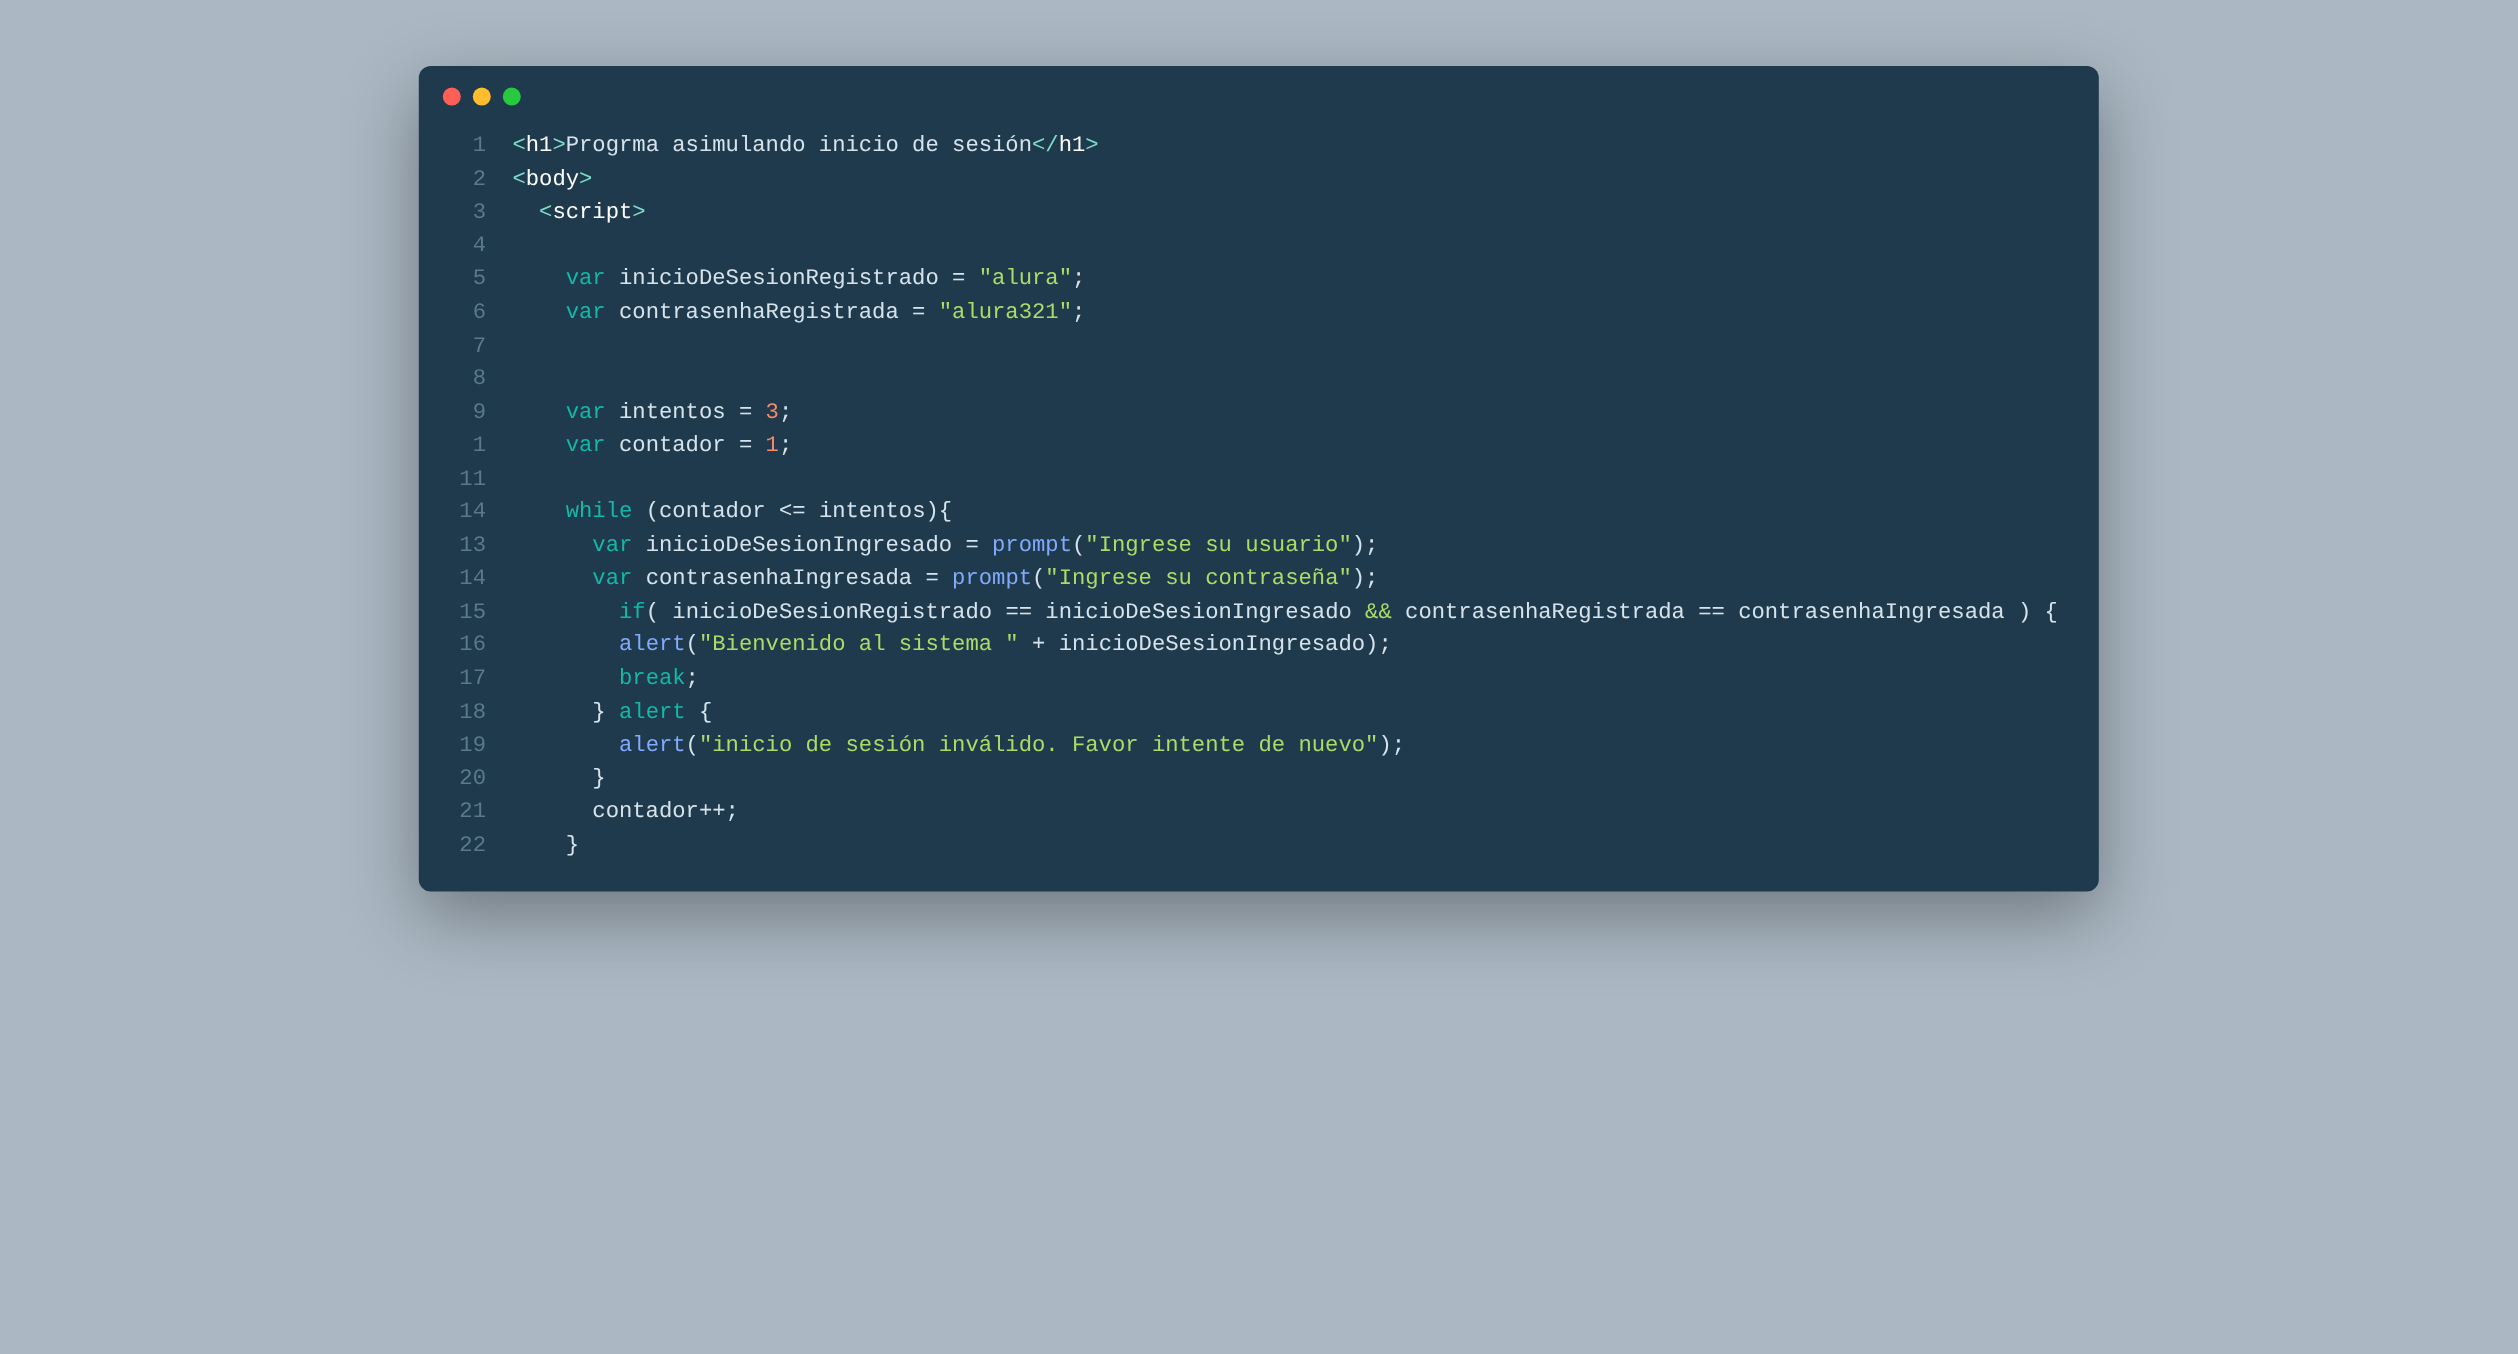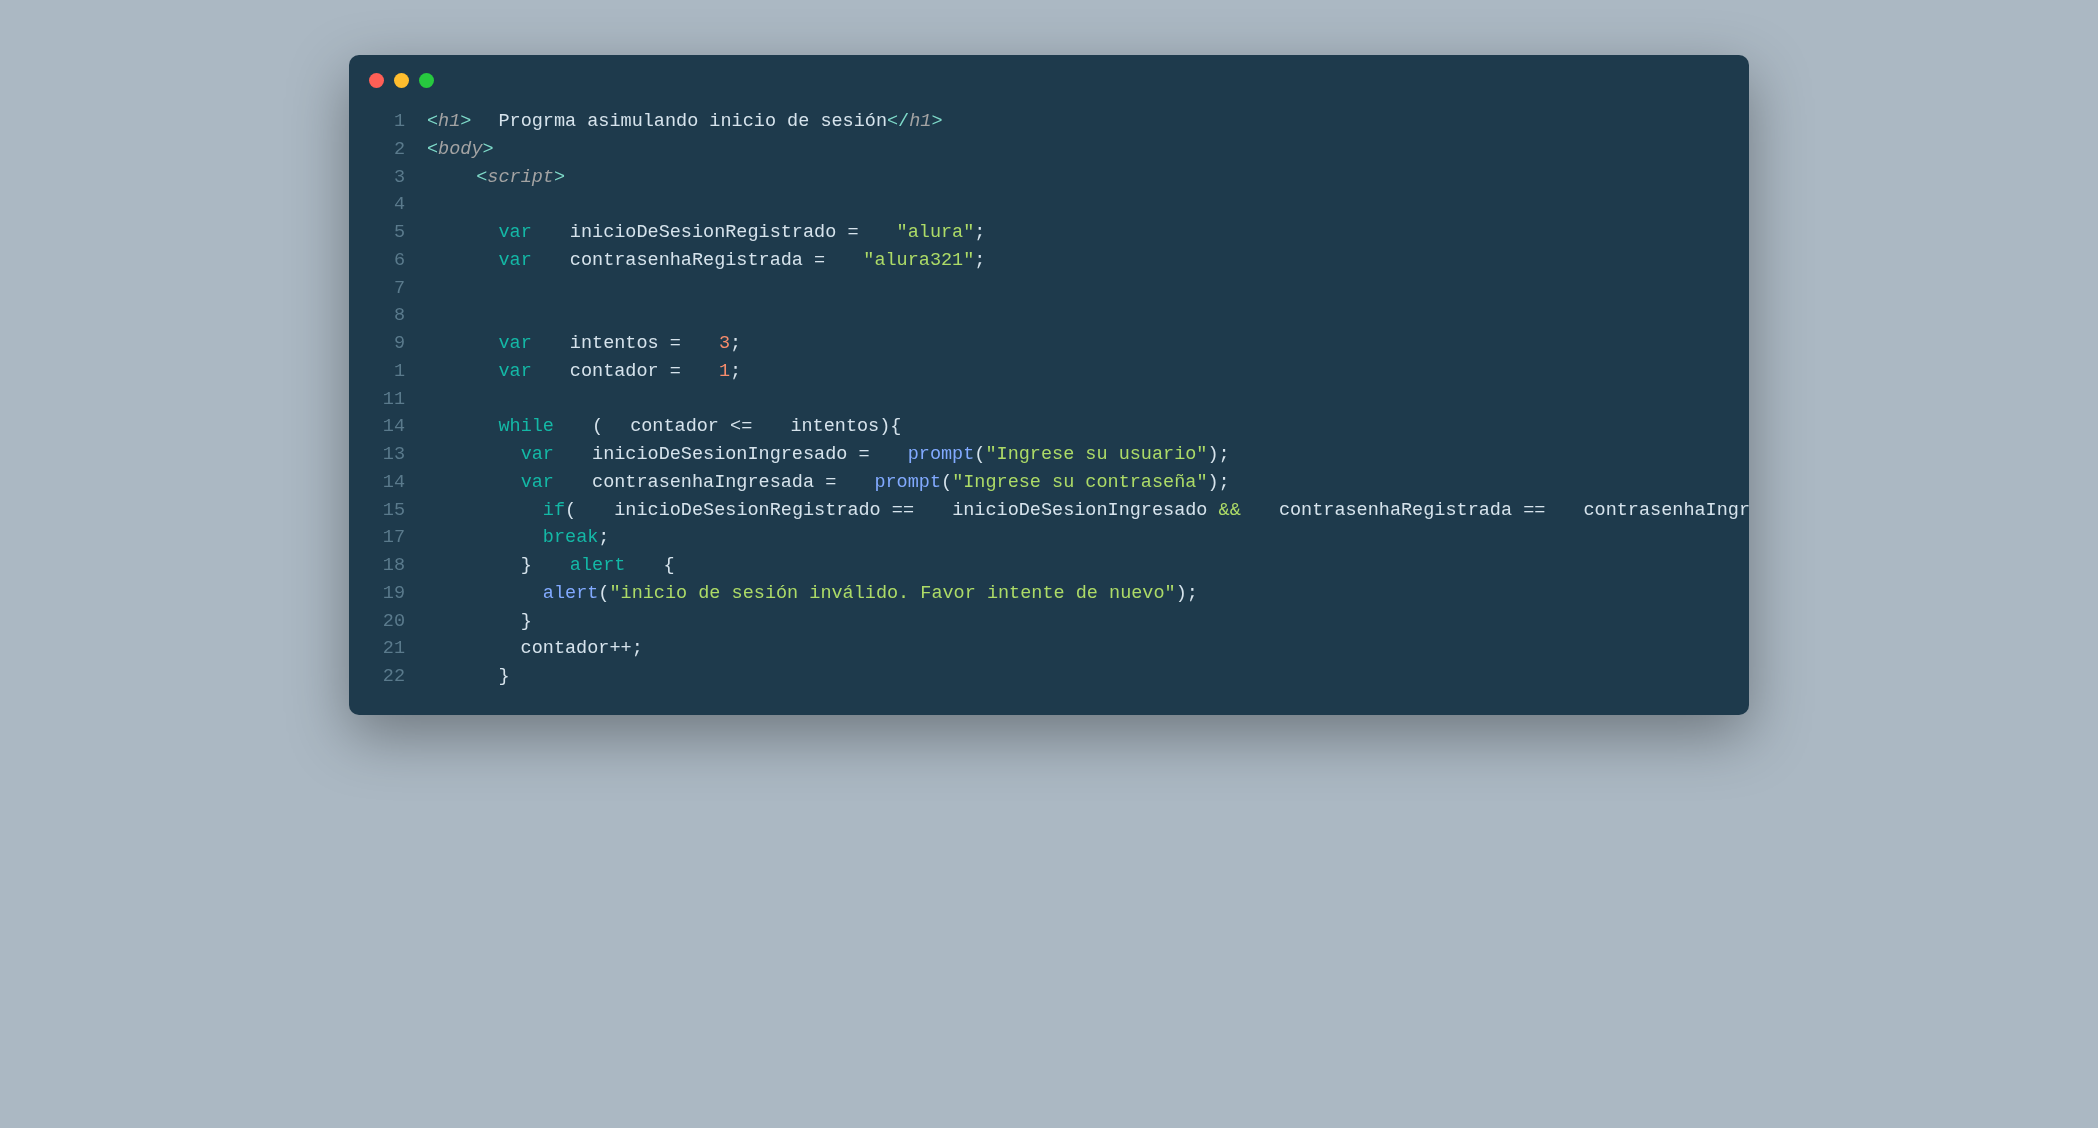--- a/index.html
+++ b/index.html
@@ -50,23 +50,23 @@
       color: #5a7a8c;
       width: 36px;
       text-align: right;
       margin-right: 22px;
       user-select: none;
       flex-shrink: 0;
     }
     .code-content {
       color: #d6e3ec;
     }
-    .tag { color: #a3a3a3; font-style: italic; }
+    .tag { color: #ffffff; }
     .punct { color: #7fdbca; }
-    .text { color: #d6e3ec; margin-left: 27px; }
+    .text { color: #d6e3ec; }
     .keyword { color: #14b8a6; }
     .op { color: #d6e3ec; }
     .number { color: #f78c6c; }
     .string { color: #addb67; }
     .func { color: #82aaff; }
     .amp { color: #addb67; }
   </style>
 </head>
 <body>
 
@@ -85,20 +85,21 @@
       <div class="code-line"><span class="line-number">6</span><span class="code-content"><span class="text">    </span><span class="keyword">var</span><span class="text"> contrasenhaRegistrada </span><span class="op">=</span><span class="text"> </span><span class="string">"alura321"</span><span class="op">;</span></span></div>
       <div class="code-line"><span class="line-number">7</span><span class="code-content"></span></div>
       <div class="code-line"><span class="line-number">8</span><span class="code-content"></span></div>
       <div class="code-line"><span class="line-number">9</span><span class="code-content"><span class="text">    </span><span class="keyword">var</span><span class="text"> intentos </span><span class="op">=</span><span class="text"> </span><span class="number">3</span><span class="op">;</span></span></div>
       <div class="code-line"><span class="line-number">1</span><span class="code-content"><span class="text">    </span><span class="keyword">var</span><span class="text"> contador </span><span class="op">=</span><span class="text"> </span><span class="number">1</span><span class="op">;</span></span></div>
       <div class="code-line"><span class="line-number">11</span><span class="code-content"></span></div>
       <div class="code-line"><span class="line-number">14</span><span class="code-content"><span class="text">    </span><span class="keyword">while</span><span class="text"> </span><span class="op">(</span><span class="text">contador </span><span class="op">&lt;=</span><span class="text"> intentos</span><span class="op">)</span><span class="op">{</span></span></div>
       <div class="code-line"><span class="line-number">13</span><span class="code-content"><span class="text">      </span><span class="keyword">var</span><span class="text"> inicioDeSesionIngresado </span><span class="op">=</span><span class="text"> </span><span class="func">prompt</span><span class="op">(</span><span class="string">"Ingrese su usuario"</span><span class="op">)</span><span class="op">;</span></span></div>
       <div class="code-line"><span class="line-number">14</span><span class="code-content"><span class="text">      </span><span class="keyword">var</span><span class="text"> contrasenhaIngresada </span><span class="op">=</span><span class="text"> </span><span class="func">prompt</span><span class="op">(</span><span class="string">"Ingrese su contraseña"</span><span class="op">)</span><span class="op">;</span></span></div>
       <div class="code-line"><span class="line-number">15</span><span class="code-content"><span class="text">        </span><span class="keyword">if</span><span class="op">(</span><span class="text"> inicioDeSesionRegistrado </span><span class="op">==</span><span class="text"> inicioDeSesionIngresado </span><span class="amp">&amp;&amp;</span><span class="text"> contrasenhaRegistrada </span><span class="op">==</span><span class="text"> contrasenhaIngresada </span><span class="op">)</span><span class="text"> </span><span class="op">{</span></span></div>
+      <div class="code-line"><span class="line-number">16</span><span class="code-content"><span class="text">        </span><span class="func">alert</span><span class="op">(</span><span class="string">"Bienvenido al sistema "</span><span class="text"> </span><span class="op">+</span><span class="text"> inicioDeSesionIngresado</span><span class="op">)</span><span class="op">;</span></span></div>
       <div class="code-line"><span class="line-number">17</span><span class="code-content"><span class="text">        </span><span class="keyword">break</span><span class="op">;</span></span></div>
       <div class="code-line"><span class="line-number">18</span><span class="code-content"><span class="text">      </span><span class="op">}</span><span class="text"> </span><span class="keyword">alert</span><span class="text"> </span><span class="op">{</span></span></div>
       <div class="code-line"><span class="line-number">19</span><span class="code-content"><span class="text">        </span><span class="func">alert</span><span class="op">(</span><span class="string">"inicio de sesión inválido. Favor intente de nuevo"</span><span class="op">)</span><span class="op">;</span></span></div>
       <div class="code-line"><span class="line-number">20</span><span class="code-content"><span class="text">      </span><span class="op">}</span></span></div>
       <div class="code-line"><span class="line-number">21</span><span class="code-content"><span class="text">      contador</span><span class="op">++</span><span class="op">;</span></span></div>
       <div class="code-line"><span class="line-number">22</span><span class="code-content"><span class="text">    </span><span class="op">}</span></span></div>
     </div>
 </div>
 
 </body></html>

